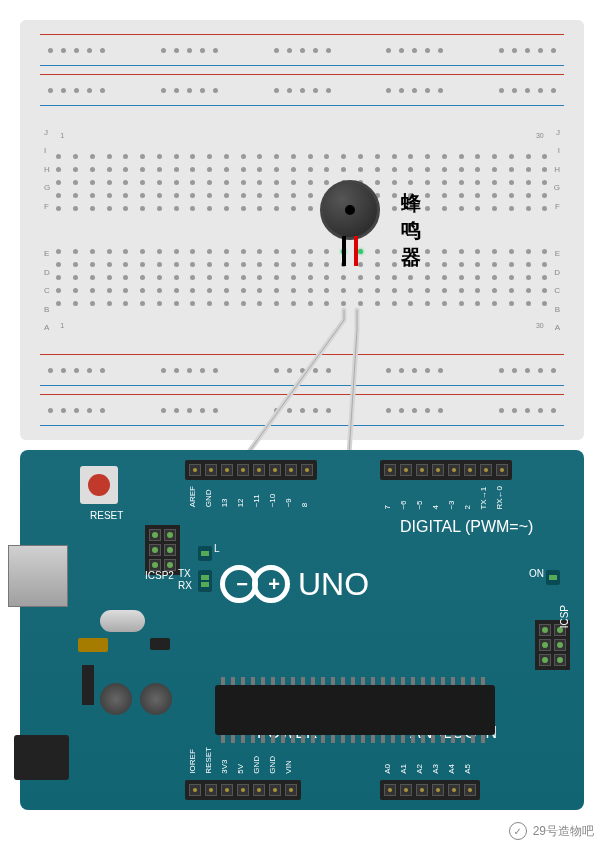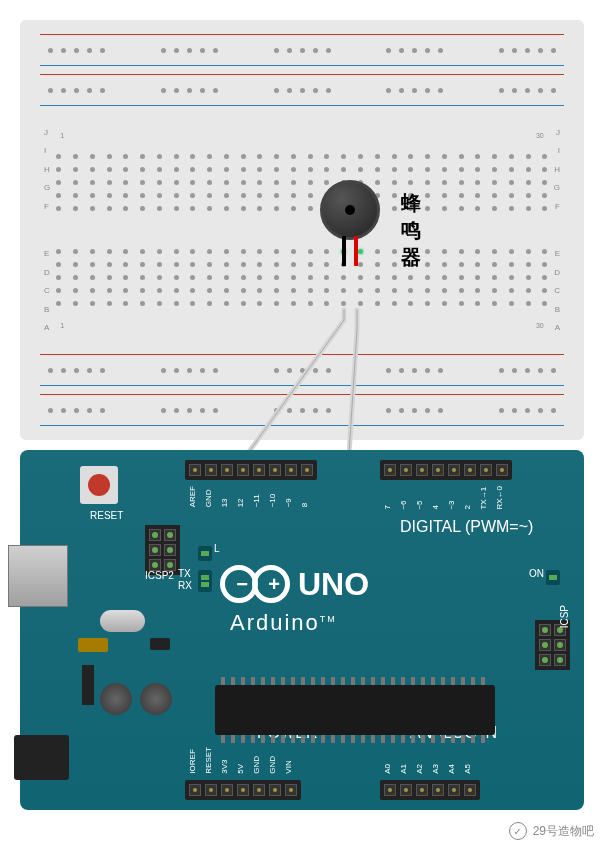--- a/index.html
+++ b/index.html
@@ -74,21 +74,21 @@
 
   .chip { position: absolute; left: 195px; bottom: 75px; width: 280px; height: 50px; background: #1a1a1a; border-radius: 3px; }
   .chip::before, .chip::after { content: ""; position: absolute; left: 6px; right: 6px; height: 8px; background: repeating-linear-gradient(90deg, #777 0 4px, transparent 4px 10px); }
   .chip::before { top: -8px; }
   .chip::after { bottom: -8px; }
 
   .logo { position: absolute; left: 200px; top: 115px; display: flex; align-items: center; gap: 8px; color: #fff; }
   .infinity { font-size: 42px; font-weight: bold; letter-spacing: -6px; display: flex; }
   .infinity .ring { width: 38px; height: 38px; border: 5px solid #fff; border-radius: 50%; display: flex; align-items: center; justify-content: center; font-size: 20px; font-weight: bold; }
   .infinity .ring:last-child { margin-left: -6px; }
-  .uno-text { font-size: 32px; font-weight: bold; }
+  .uno-text { font-size: 32px; font-weight: normal; }
   .arduino-text { position: absolute; left: 210px; top: 160px; font-size: 22px; color: #fff; letter-spacing: 2px; }
   .tm { font-size: 9px; vertical-align: super; }
 
   .led-block { position: absolute; background: #0a4a54; border-radius: 2px; padding: 3px; }
   .led { width: 8px; height: 5px; background: #5a5; margin: 2px 0; }
   .led-labels { position: absolute; font-size: 9px; color: #fff; }
   .l-led { left: 178px; top: 96px; }
   .l-label { left: 194px; top: 93px; }
   .txrx-led { left: 178px; top: 120px; }
   .tx-label { left: 158px; top: 118px; }
@@ -801,22 +801,19 @@
 
     <div class="chip"></div>
 
     <div class="logo">
       <div class="infinity">
         <div class="ring">−</div>
         <div class="ring">+</div>
       </div>
       <div class="uno-text">UNO</div>
     </div>
-    <div class="arduino-text">
-      <span>Arduino</span><span class="tm">TM</span>
-    </div>
   </div>
 
   <div class="watermark">
     <span class="wm-icon">✓</span>
     <span>29号造物吧</span>
   </div>
 </div>
 
 </body></html>

